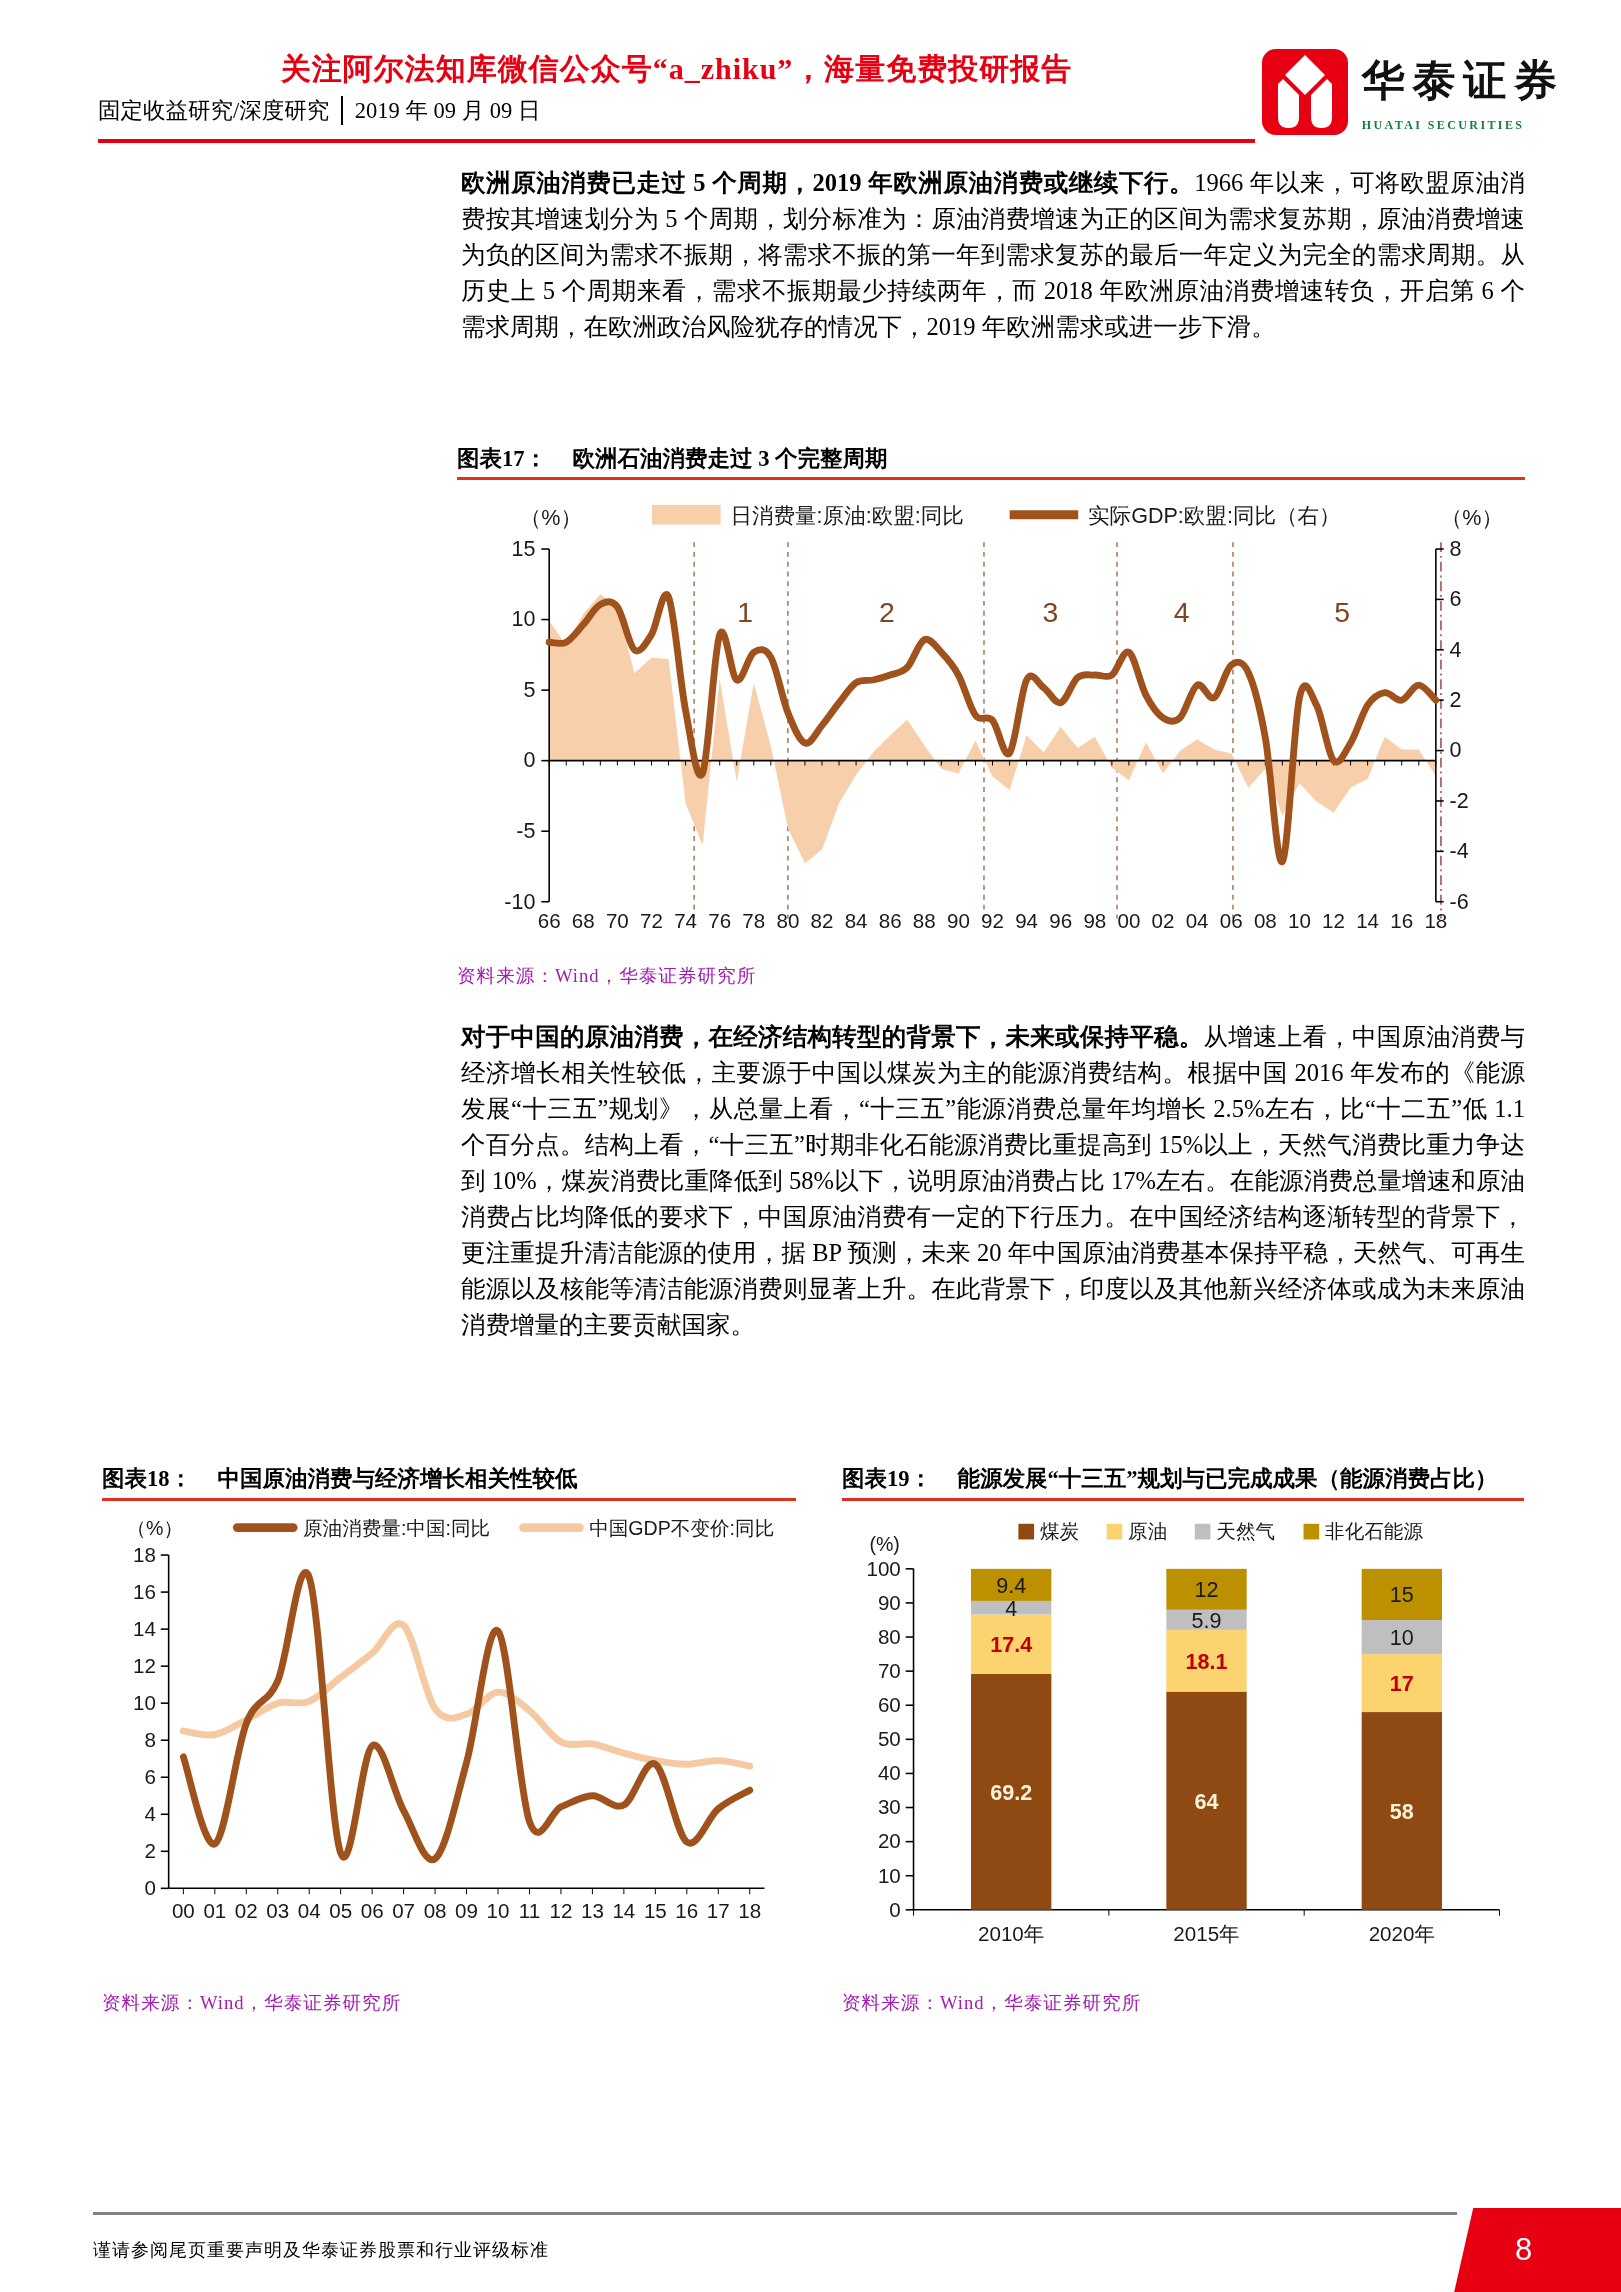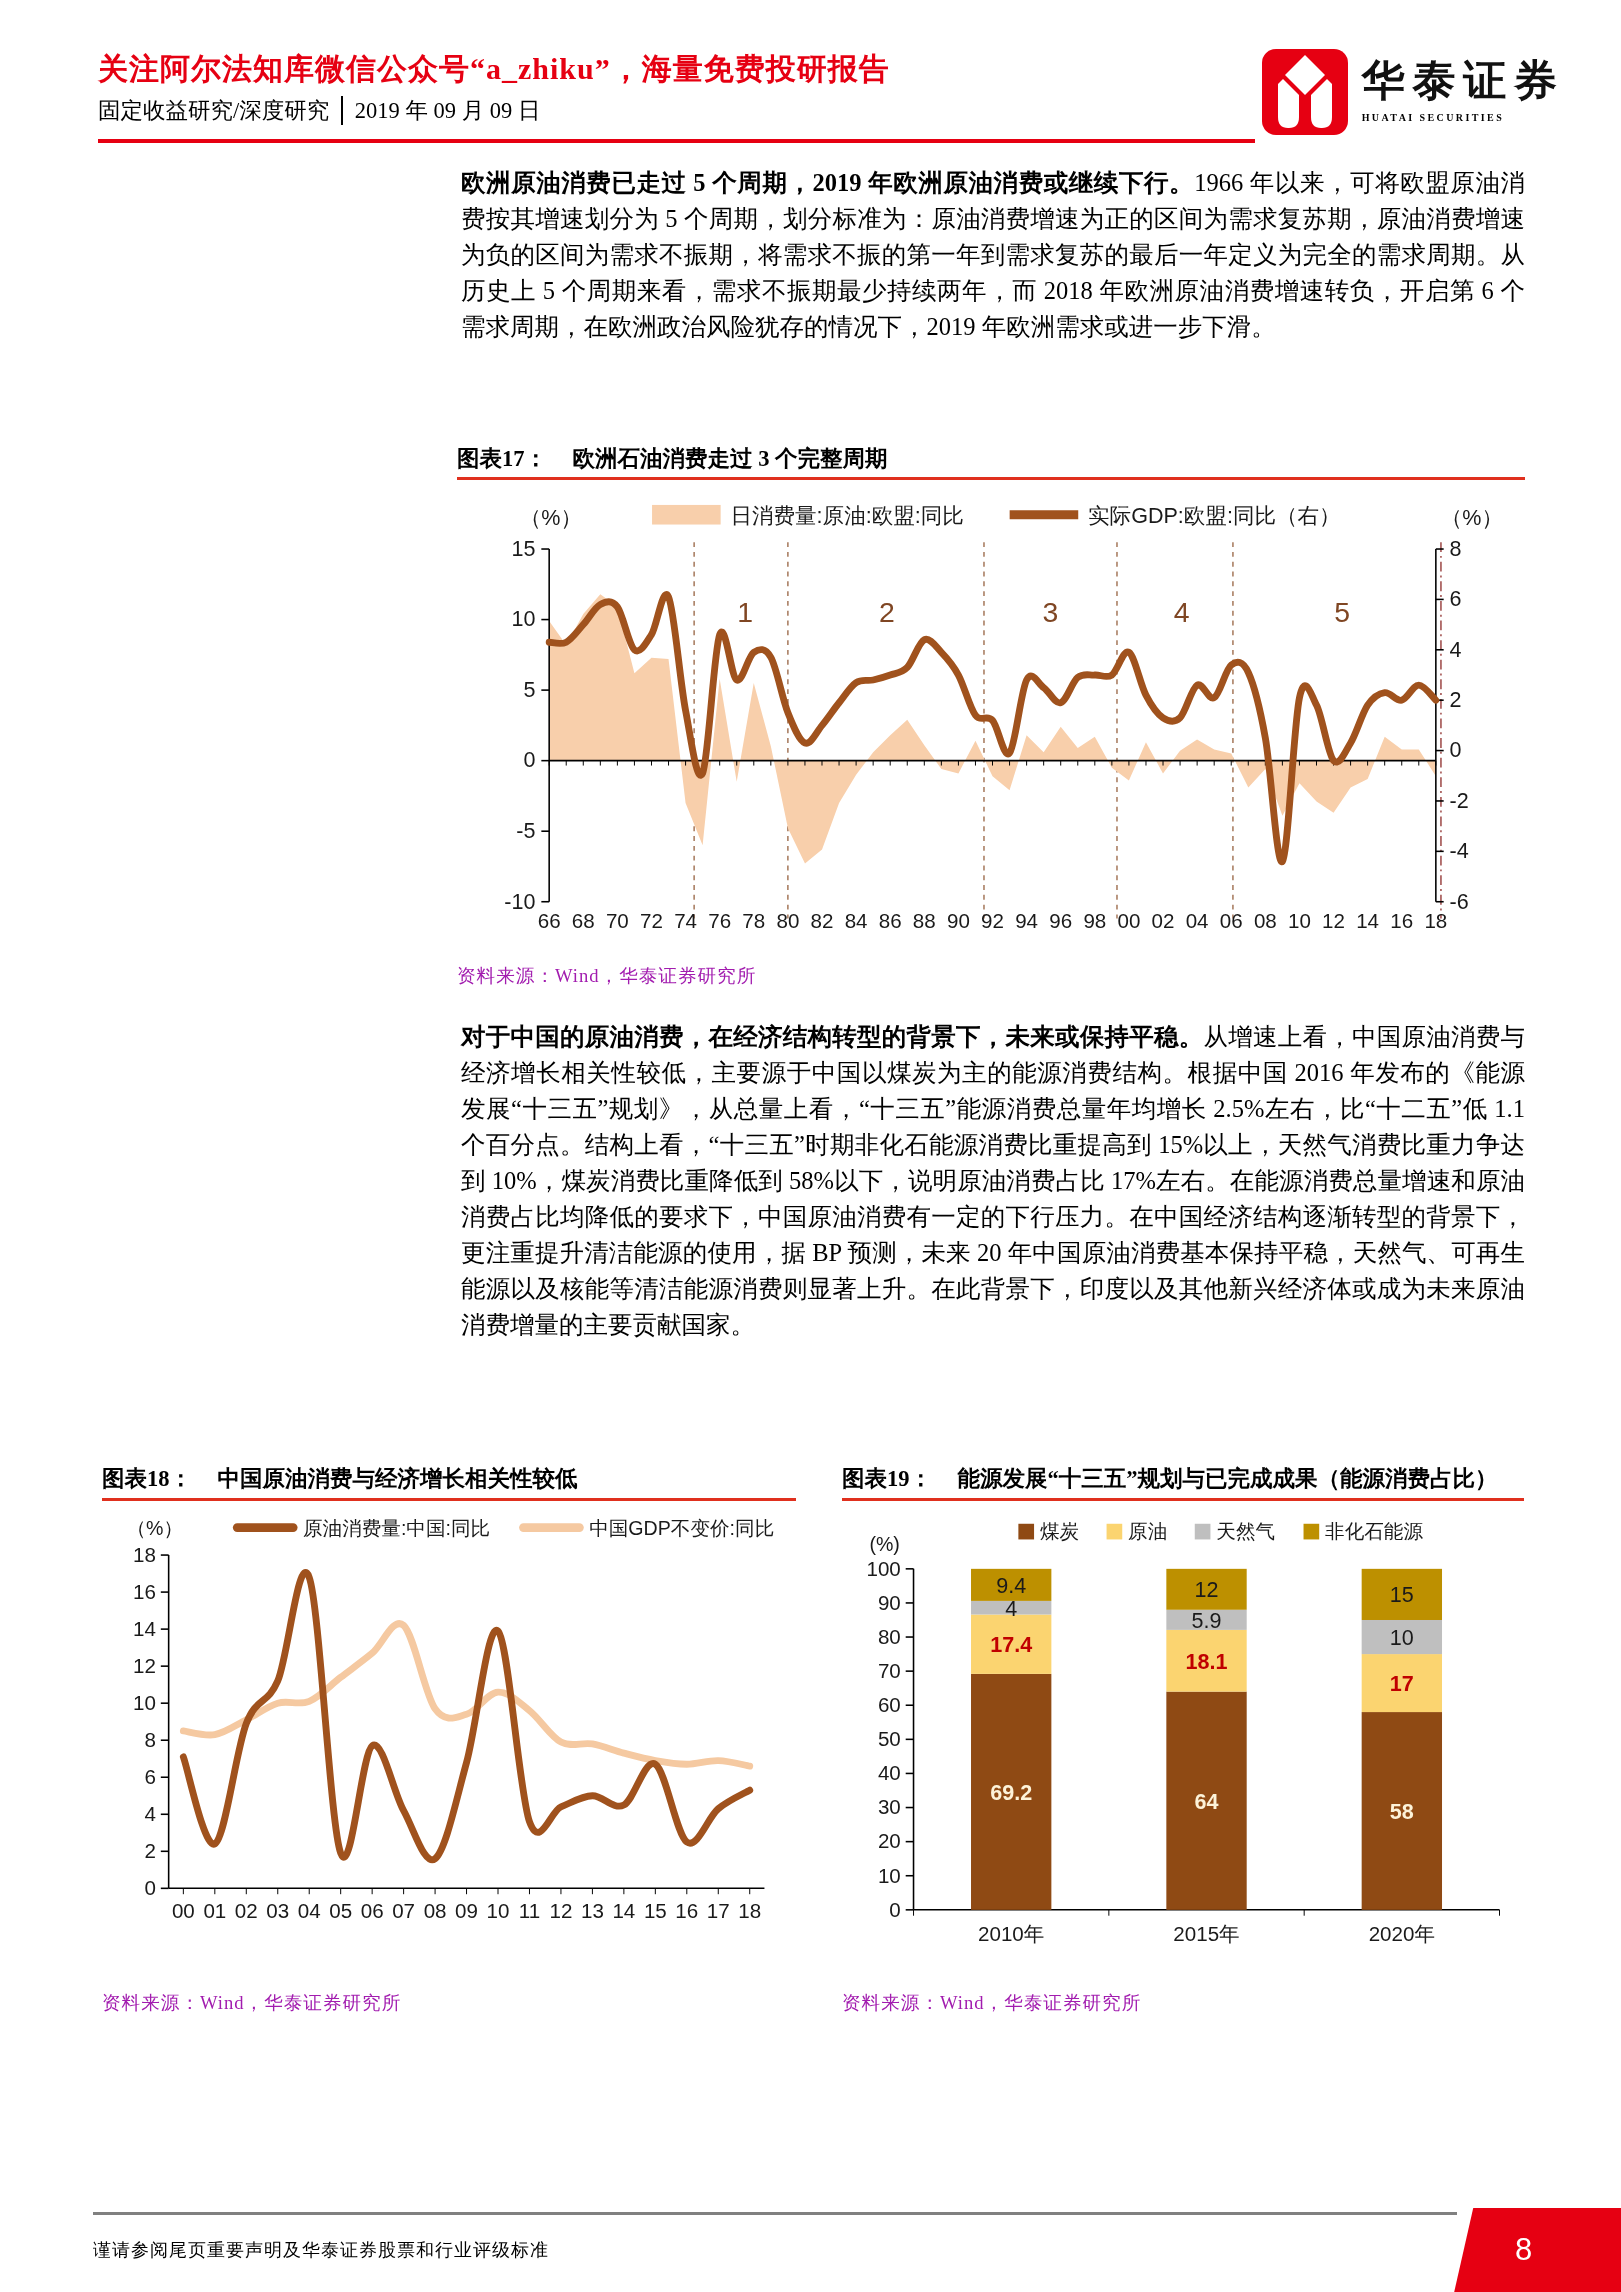--- a/index.html
+++ b/index.html
@@ -1,29 +1,29 @@
 <!DOCTYPE html>
 <html><head>
 <meta charset="utf-8">
 <title>固定收益研究/深度研究</title>
 <style>
   html,body{margin:0;padding:0;background:#e9e9e9;}
   .page{position:relative;width:1621px;height:2293px;background:#ffffff;margin:0 auto;
         font-family:"Liberation Serif",serif;color:#000;overflow:hidden;}
   
-  .promo{position:absolute;left:98px;top:49px;width:1157px;
+  .promo{position:absolute;left:98px;top:49px;width:1157px;text-align:center;
          font-size:30px;font-weight:bold;color:#e60012;letter-spacing:1px;}
   .header-row{position:absolute;left:98px;top:95px;display:flex;align-items:center;font-size:22.5px;}
   .header-vbar{display:inline-block;width:0;height:29px;border-left:2px solid #000;margin:0 11.8px;}
   .header-rule{position:absolute;left:98px;top:139px;width:1157px;height:3.9px;background:#e60012;}
   .logo{position:absolute;left:1262px;top:49px;display:flex;align-items:flex-start;}
   .logo-mark{width:86px;height:86px;flex:0 0 auto;}
   .logo-text{margin-left:13.7px;padding-top:5.9px;font-family:Liberation Serif, serif;}
   .logo-cn{font-size:43px;font-weight:bold;letter-spacing:7.8px;line-height:51px;color:#111;}
-  .logo-en{font-size:10px;font-weight:bold;letter-spacing:2.4px;color:#000000;margin-top:6px;}
+  .logo-en{font-size:12px;font-weight:bold;letter-spacing:2.4px;color:#15803d;margin-top:12px;}
   
   .para{position:absolute;left:461px;width:1064px;font-size:24.5px;line-height:36px;
         text-align:justify;}
   .para b{font-weight:bold;}
   .para-1{top:165px;}
   .para-2{top:1019px;}
   
   .fig-title{position:absolute;font-size:22.5px;font-weight:bold;white-space:nowrap;}
   .fig-label{margin-right:25.5px;margin-top:28px;}
   .fig-rule{position:absolute;height:2.9px;background:#e0301e;}

